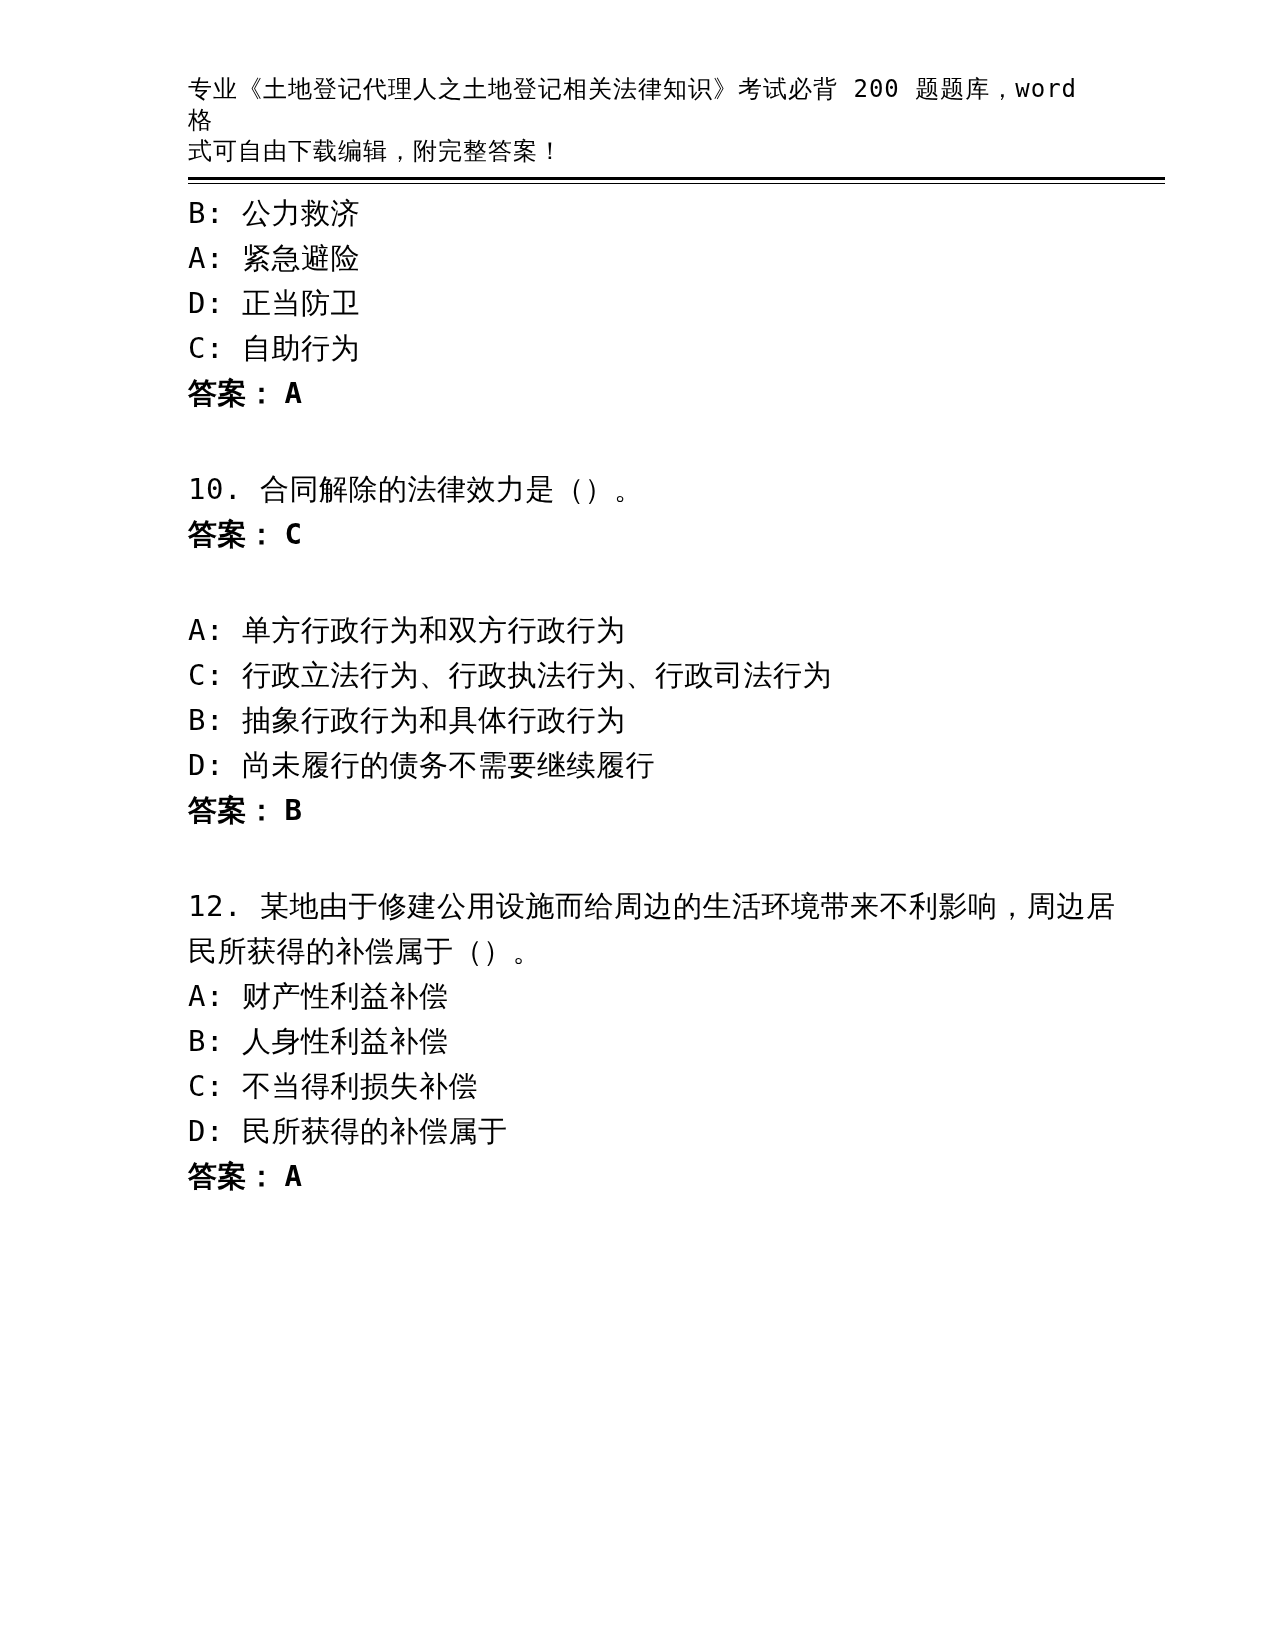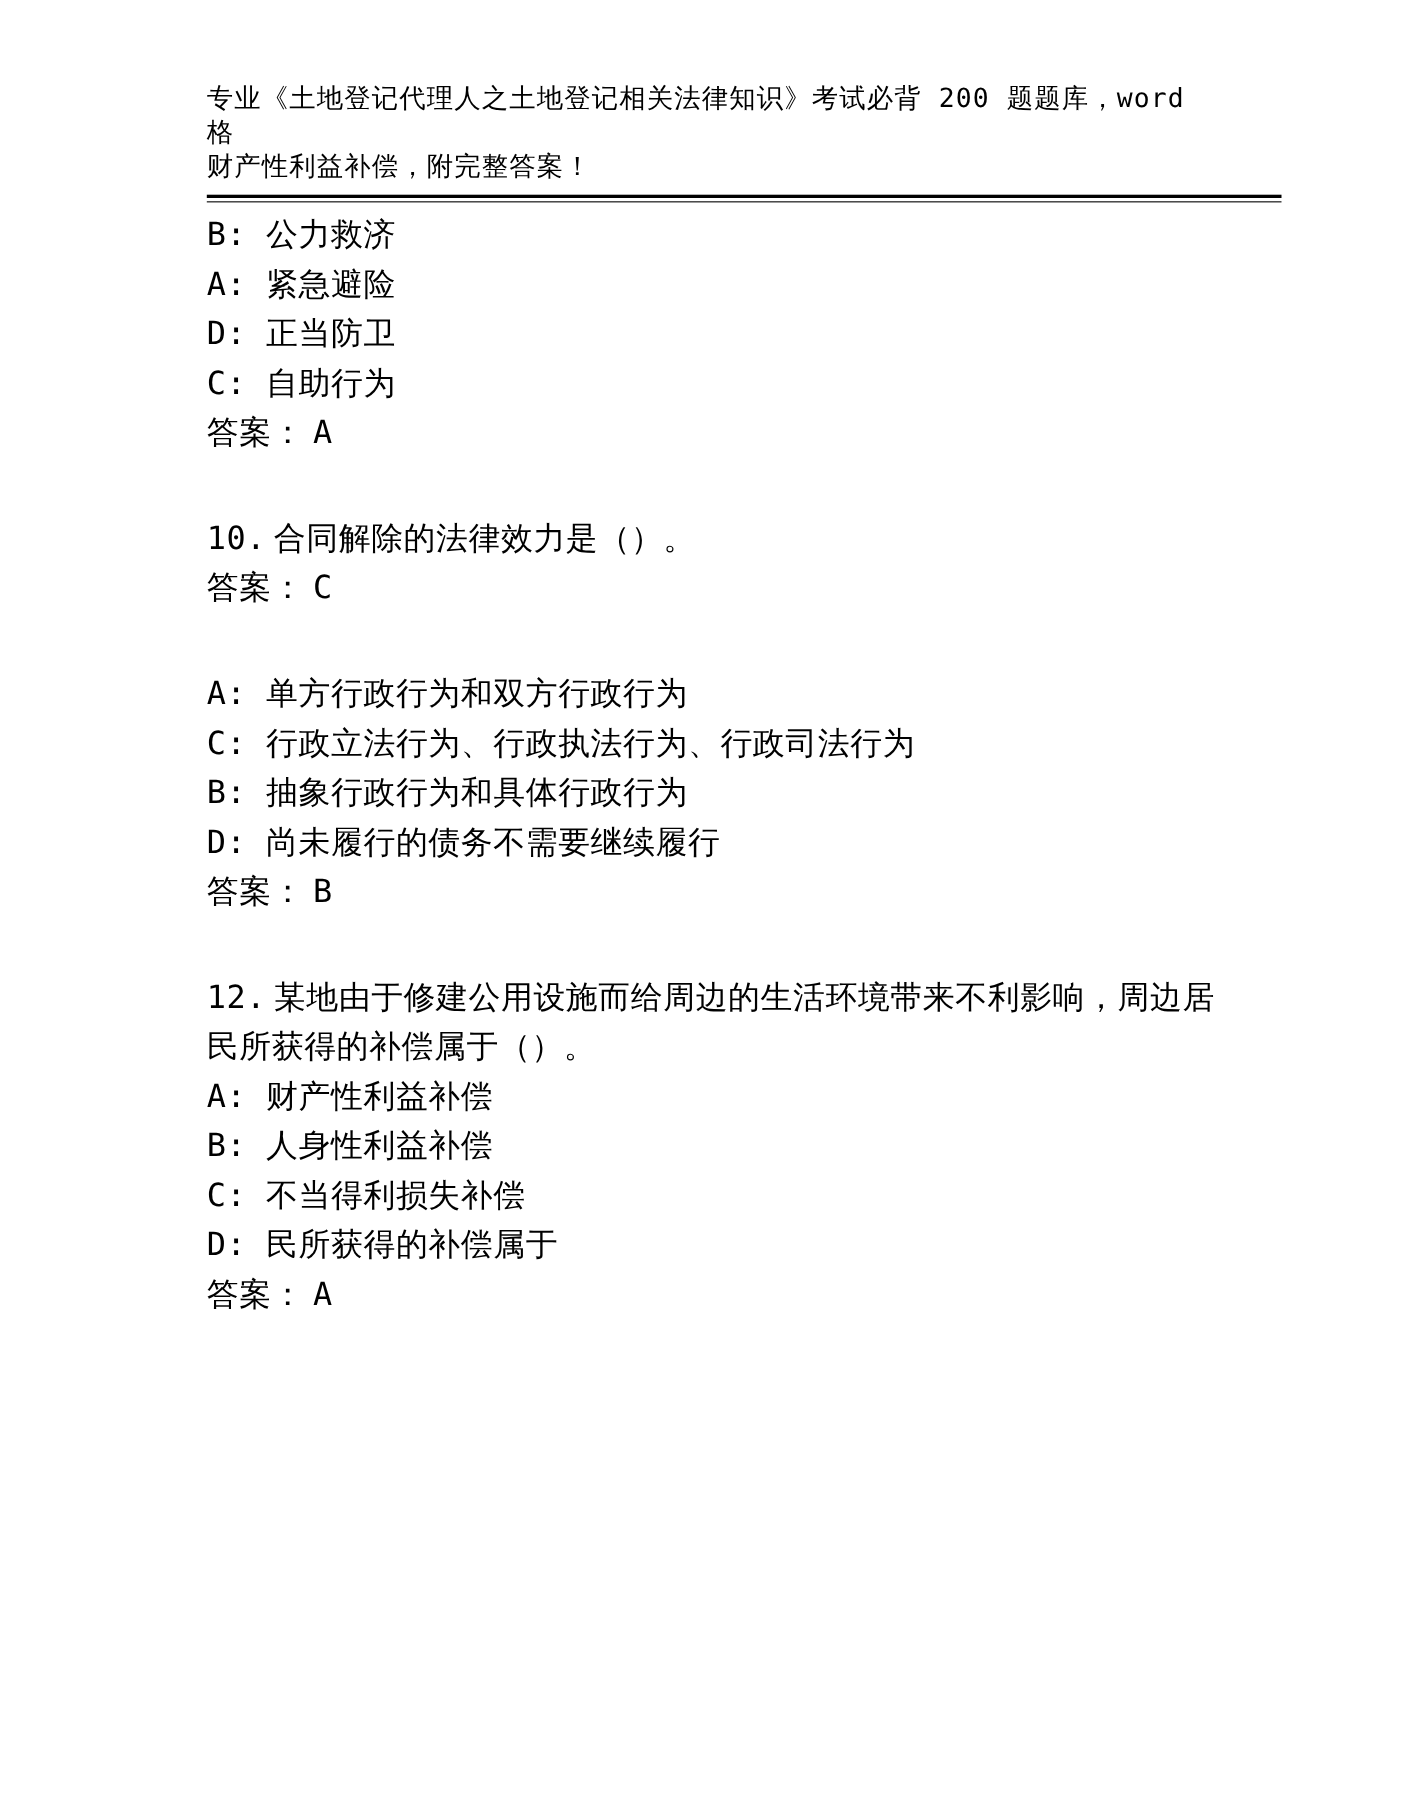--- a/index.html
+++ b/index.html
@@ -37,33 +37,33 @@
     position: absolute;
     left: 188px;
     top: 191px;
     width: 905px;
     font-size: 29px;
     line-height: 45px;
     letter-spacing: 0.5px;
   }
   .block { margin: 0 0 51px 0; }
   .line { white-space: nowrap; }
-  .q-num { margin-right: 7px; }
+  .q-num { margin-right: 18px; }
   .opt-label { display: inline-block; min-width: 24px; margin-right: 18px; }
-  .answer-row { font-weight: 400; }
+  .answer-row { font-weight: 700; }
   .ans-value { margin-left: 8px; }
 </style>
 </head>
 <body>
 
 <div class="page">
 
   <div class="doc-header">
     <div class="header-line">专业《土地登记代理人之土地登记相关法律知识》考试必背 200 题题库，word 格</div>
-    <div class="header-line">财产性利益补偿，附完整答案！</div>
+    <div class="header-line">式可自由下载编辑，附完整答案！</div>
   </div>
 
   <div class="header-rule"></div>
 
   <div class="content" id="content">
     <div class="block">
       <div class="q-lines"></div>
       <div class="opts">
           <div class="line option-row"><span class="opt-label">B:</span><span class="opt-text">公力救济</span></div>
           <div class="line option-row"><span class="opt-label">A:</span><span class="opt-text">紧急避险</span></div>

